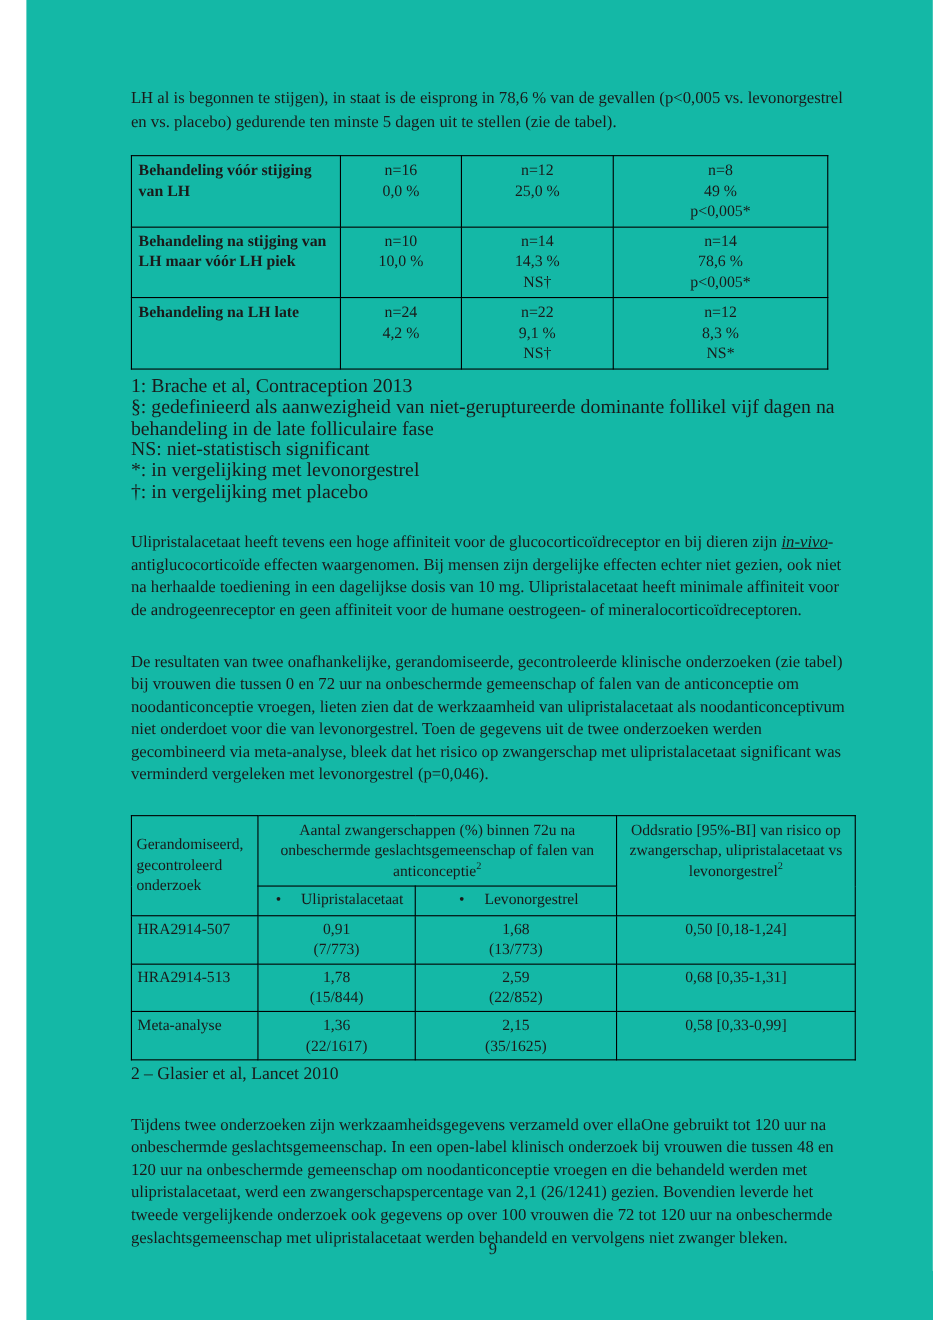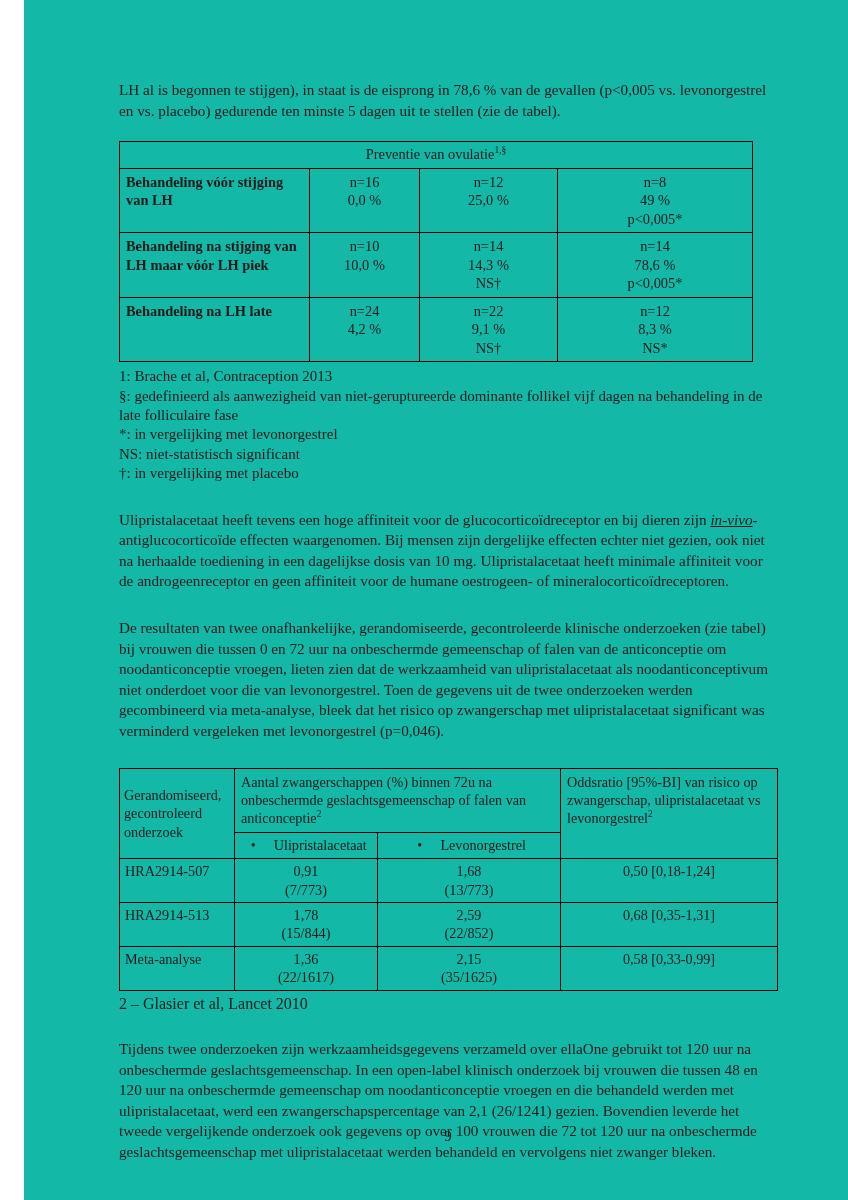--- a/index.html
+++ b/index.html
@@ -87,20 +87,21 @@
   #table-efficacy { width: 658px; }
   #table-efficacy col.e1 { width: 115px; }
   #table-efficacy col.e2 { width: 143px; }
   #table-efficacy col.e3 { width: 183px; }
   #table-efficacy col.e4 { width: 217px; }
   #table-efficacy td {
     font-size: 14.2px;
     line-height: 18.4px;
   }
   #table-efficacy td.grp-head {
+    text-align: center;
     padding: 4px 6px 4px 6px;
   }
   #table-efficacy td.stub-head {
     vertical-align: middle;
     padding: 6px 4px;
   }
   #table-efficacy td.bullet-head {
     text-align: center;
     padding: 3px 4px 4px 4px;
   }
@@ -123,21 +124,21 @@
     text-align: center;
     padding: 3px 4px;
   }
 
   sup {
     font-size: 0.66em;
     vertical-align: super;
     line-height: 0;
   }
   .footnotes {
-    font-size: 15px;
+    font-size: 18px;
     line-height: 19.4px;
     margin-top: 5px;
   }
   .footnotes div { margin: 0; }
   .tblnote {
     font-size: 16px;
     line-height: 19.4px;
     margin-top: 3px;
   }
   em.ital { font-style: italic; text-decoration: underline; }
@@ -161,23 +162,20 @@
     <div class="gap-md"></div>
 
     <table class="doc-table" id="table-ovulation">
       <colgroup>
         <col class="c1">
           <col class="c2">
           <col class="c3">
           <col class="c4">
       </colgroup>
       <tbody>
-        <tr>
-          <td class="title-cell" colspan="4"><span>Preventie van ovulatie</span><sup>1,§</sup></td>
-        </tr>
 
         <tr>
           <td class="rowhead ht-pad-1">Behandeling vóór stijging van LH</td>
           <td class="datacell">
             <span>n=16</span>
             <span>0,0 %</span>
             <span></span>
           </td>
           <td class="datacell">
             <span>n=12</span>
@@ -227,22 +225,22 @@
             <span>8,3 %</span>
             <span>NS*</span>
           </td>
         </tr>
       </tbody>
     </table>
 
     <div class="footnotes">
       <div>1: Brache et al, Contraception 2013</div>
       <div>§: gedefinieerd als aanwezigheid van niet-geruptureerde dominante follikel vijf dagen na behandeling in de late folliculaire fase</div>
+      <div>NS: niet-statistisch significant</div>
       <div>*: in vergelijking met levonorgestrel</div>
-      <div>NS: niet-statistisch significant</div>
       <div>†: in vergelijking met placebo</div>
     </div>
 
     <div class="gap-lg"></div>
 
     <p class="para"><span>Ulipristalacetaat heeft tevens een hoge affiniteit voor de glucocorticoïdreceptor en bij dieren zijn </span><em class="ital">in-vivo</em><span>-antiglucocorticoïde effecten waargenomen. Bij mensen zijn dergelijke effecten echter niet gezien, ook niet na herhaalde toediening in een dagelijkse dosis van 10 mg. Ulipristalacetaat heeft minimale affiniteit voor de androgeenreceptor en geen affiniteit voor de humane oestrogeen- of mineralocorticoïdreceptoren.</span></p>
 
     <div class="gap-lg"></div>
 
     <p class="para">De resultaten van twee onafhankelijke, gerandomiseerde, gecontroleerde klinische onderzoeken (zie tabel) bij vrouwen die tussen 0 en 72 uur na onbeschermde gemeenschap of falen van de anticonceptie om noodanticonceptie vroegen, lieten zien dat de werkzaamheid van ulipristalacetaat als noodanticonceptivum niet onderdoet voor die van levonorgestrel. Toen de gegevens uit de twee onderzoeken werden gecombineerd via meta-analyse, bleek dat het risico op zwangerschap met ulipristalacetaat significant was verminderd vergeleken met levonorgestrel (p=0,046).</p>

